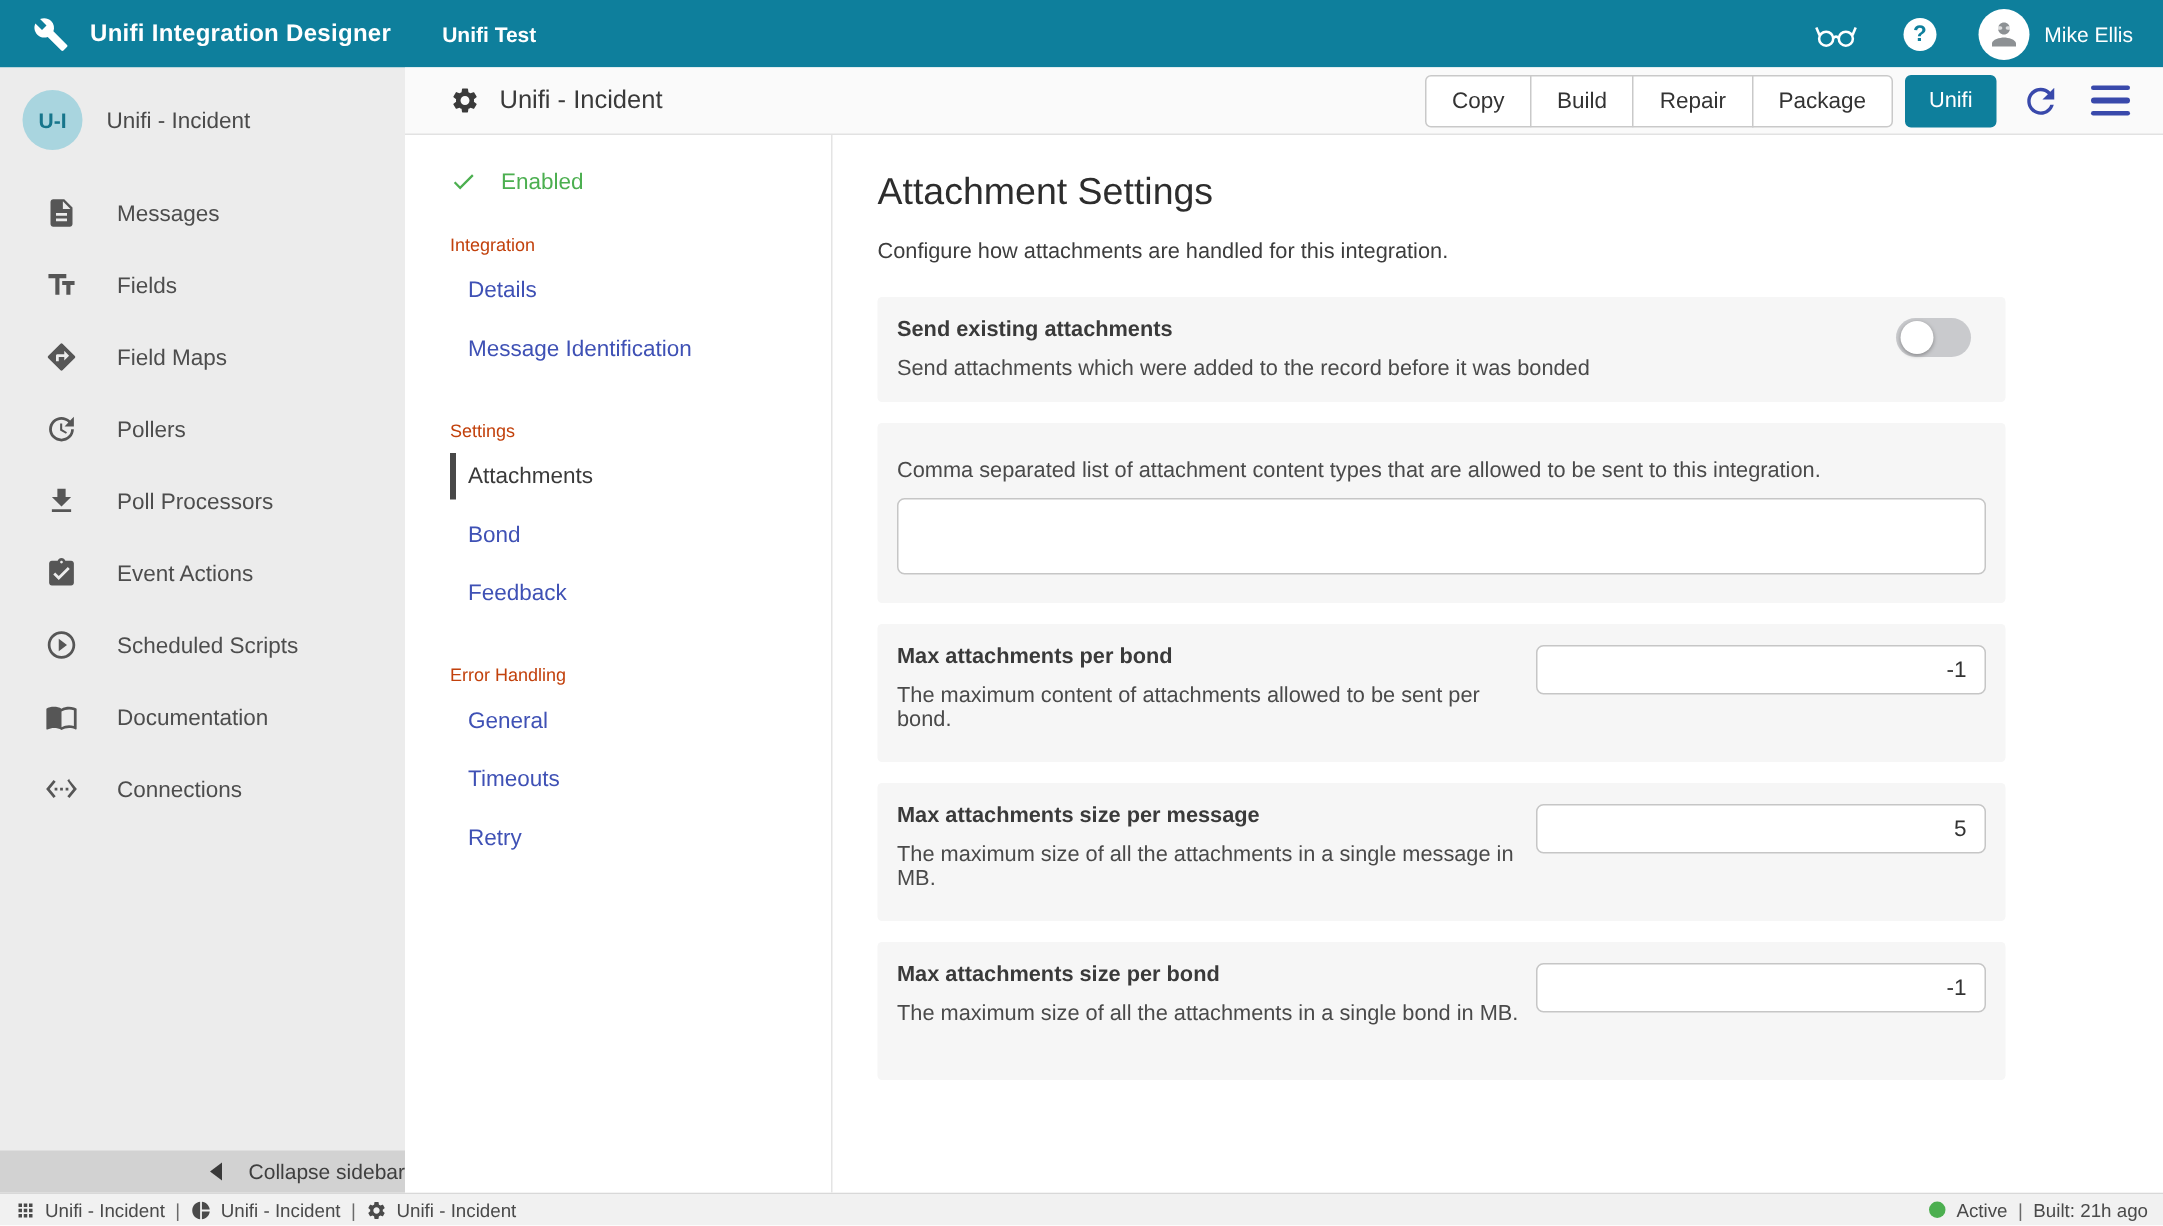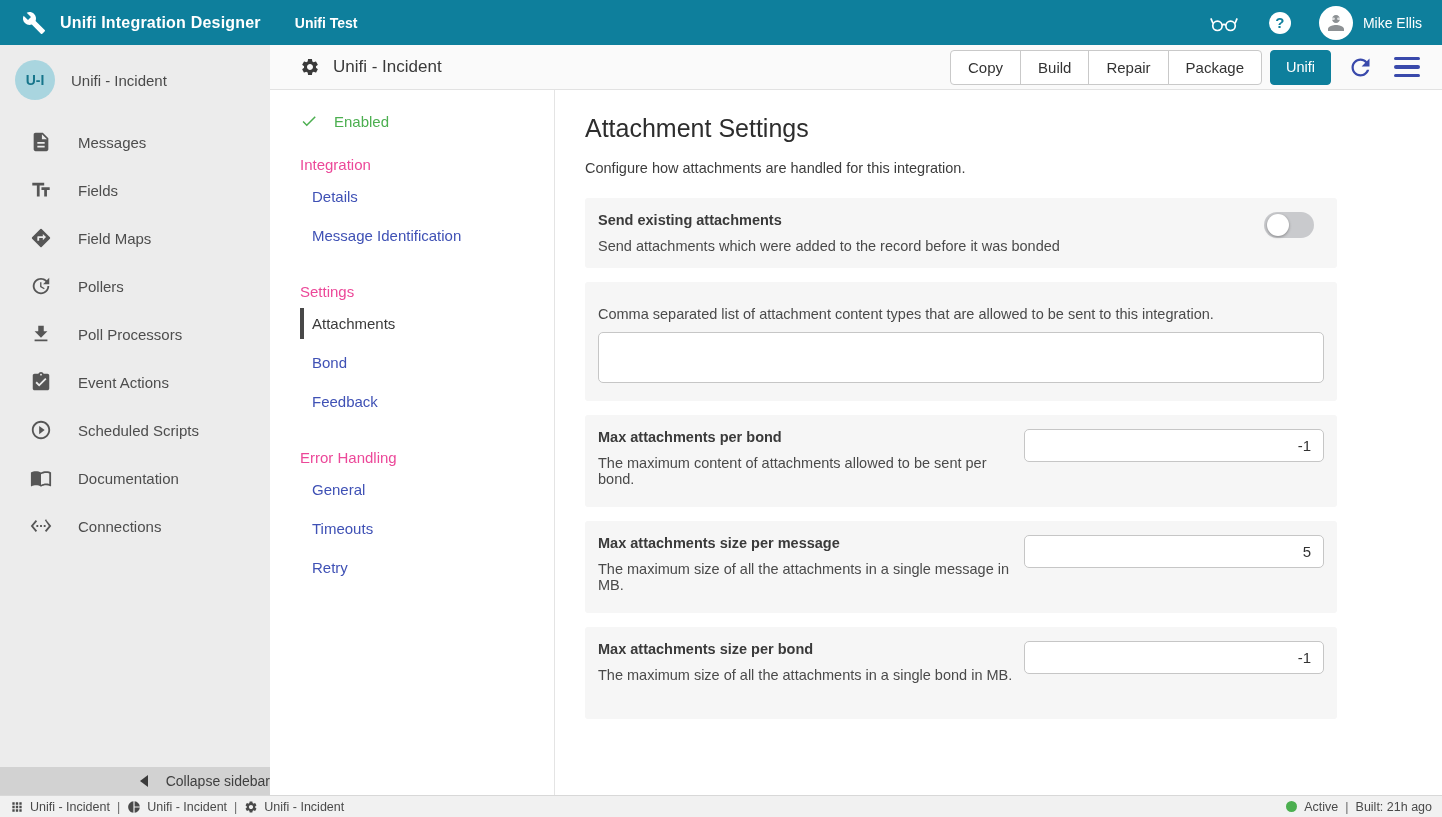--- a/index.html
+++ b/index.html
@@ -51,21 +51,21 @@
   .hamburger { background:none; border:none; margin-left:20px; margin-right:6px; cursor:pointer; display:flex; flex-direction:column; gap:5px; }
   .hamburger span { display:block; width:26px; height:3.5px; background:#3949ab; border-radius:2px; }
 
   .ws-body { flex:1; display:flex; min-height:0; }
 
   
   .subnav { width:285px; flex-shrink:0; border-right:1px solid #e4e4e4; padding:22px 0 0 30px; }
   .enabled-row { display:flex; align-items:center; color:#4caf50; font-size:15px; margin-bottom:26px; }
   .enabled-row svg { width:18px; height:18px; fill:#4caf50; margin-right:16px; }
   .nav-section { margin-bottom:32px; }
-  .nav-section-title { font-size:15px; color:#ec4899; margin-bottom:6px; }
+  .nav-section-title { font-size:12px; color:#c2410c; margin-bottom:6px; }
   .nav-link { font-size:15px; color:#3f51b5; padding:7px 0 7px 8px; margin-top:8px; border-left:4px solid transparent; cursor:pointer; width:fit-content; }
   .nav-link.active { color:#3a3a3a; border-left-color:#484848; }
 
   
   .content { flex:1; padding:24px 0 0 30px; min-width:0; }
   .content-title { font-size:25px; font-weight:400; color:#2d2d2d; }
   .content-sub { font-size:14.5px; color:#3d3d3d; margin-top:17px; }
   .cards { margin-top:22px; width:752px; display:flex; flex-direction:column; gap:14px; }
   .card { background:#f6f6f6; border-radius:3px; padding:14px 13px; }
   .card-label { font-size:14.5px; font-weight:bold; color:#3a3a3a; }

